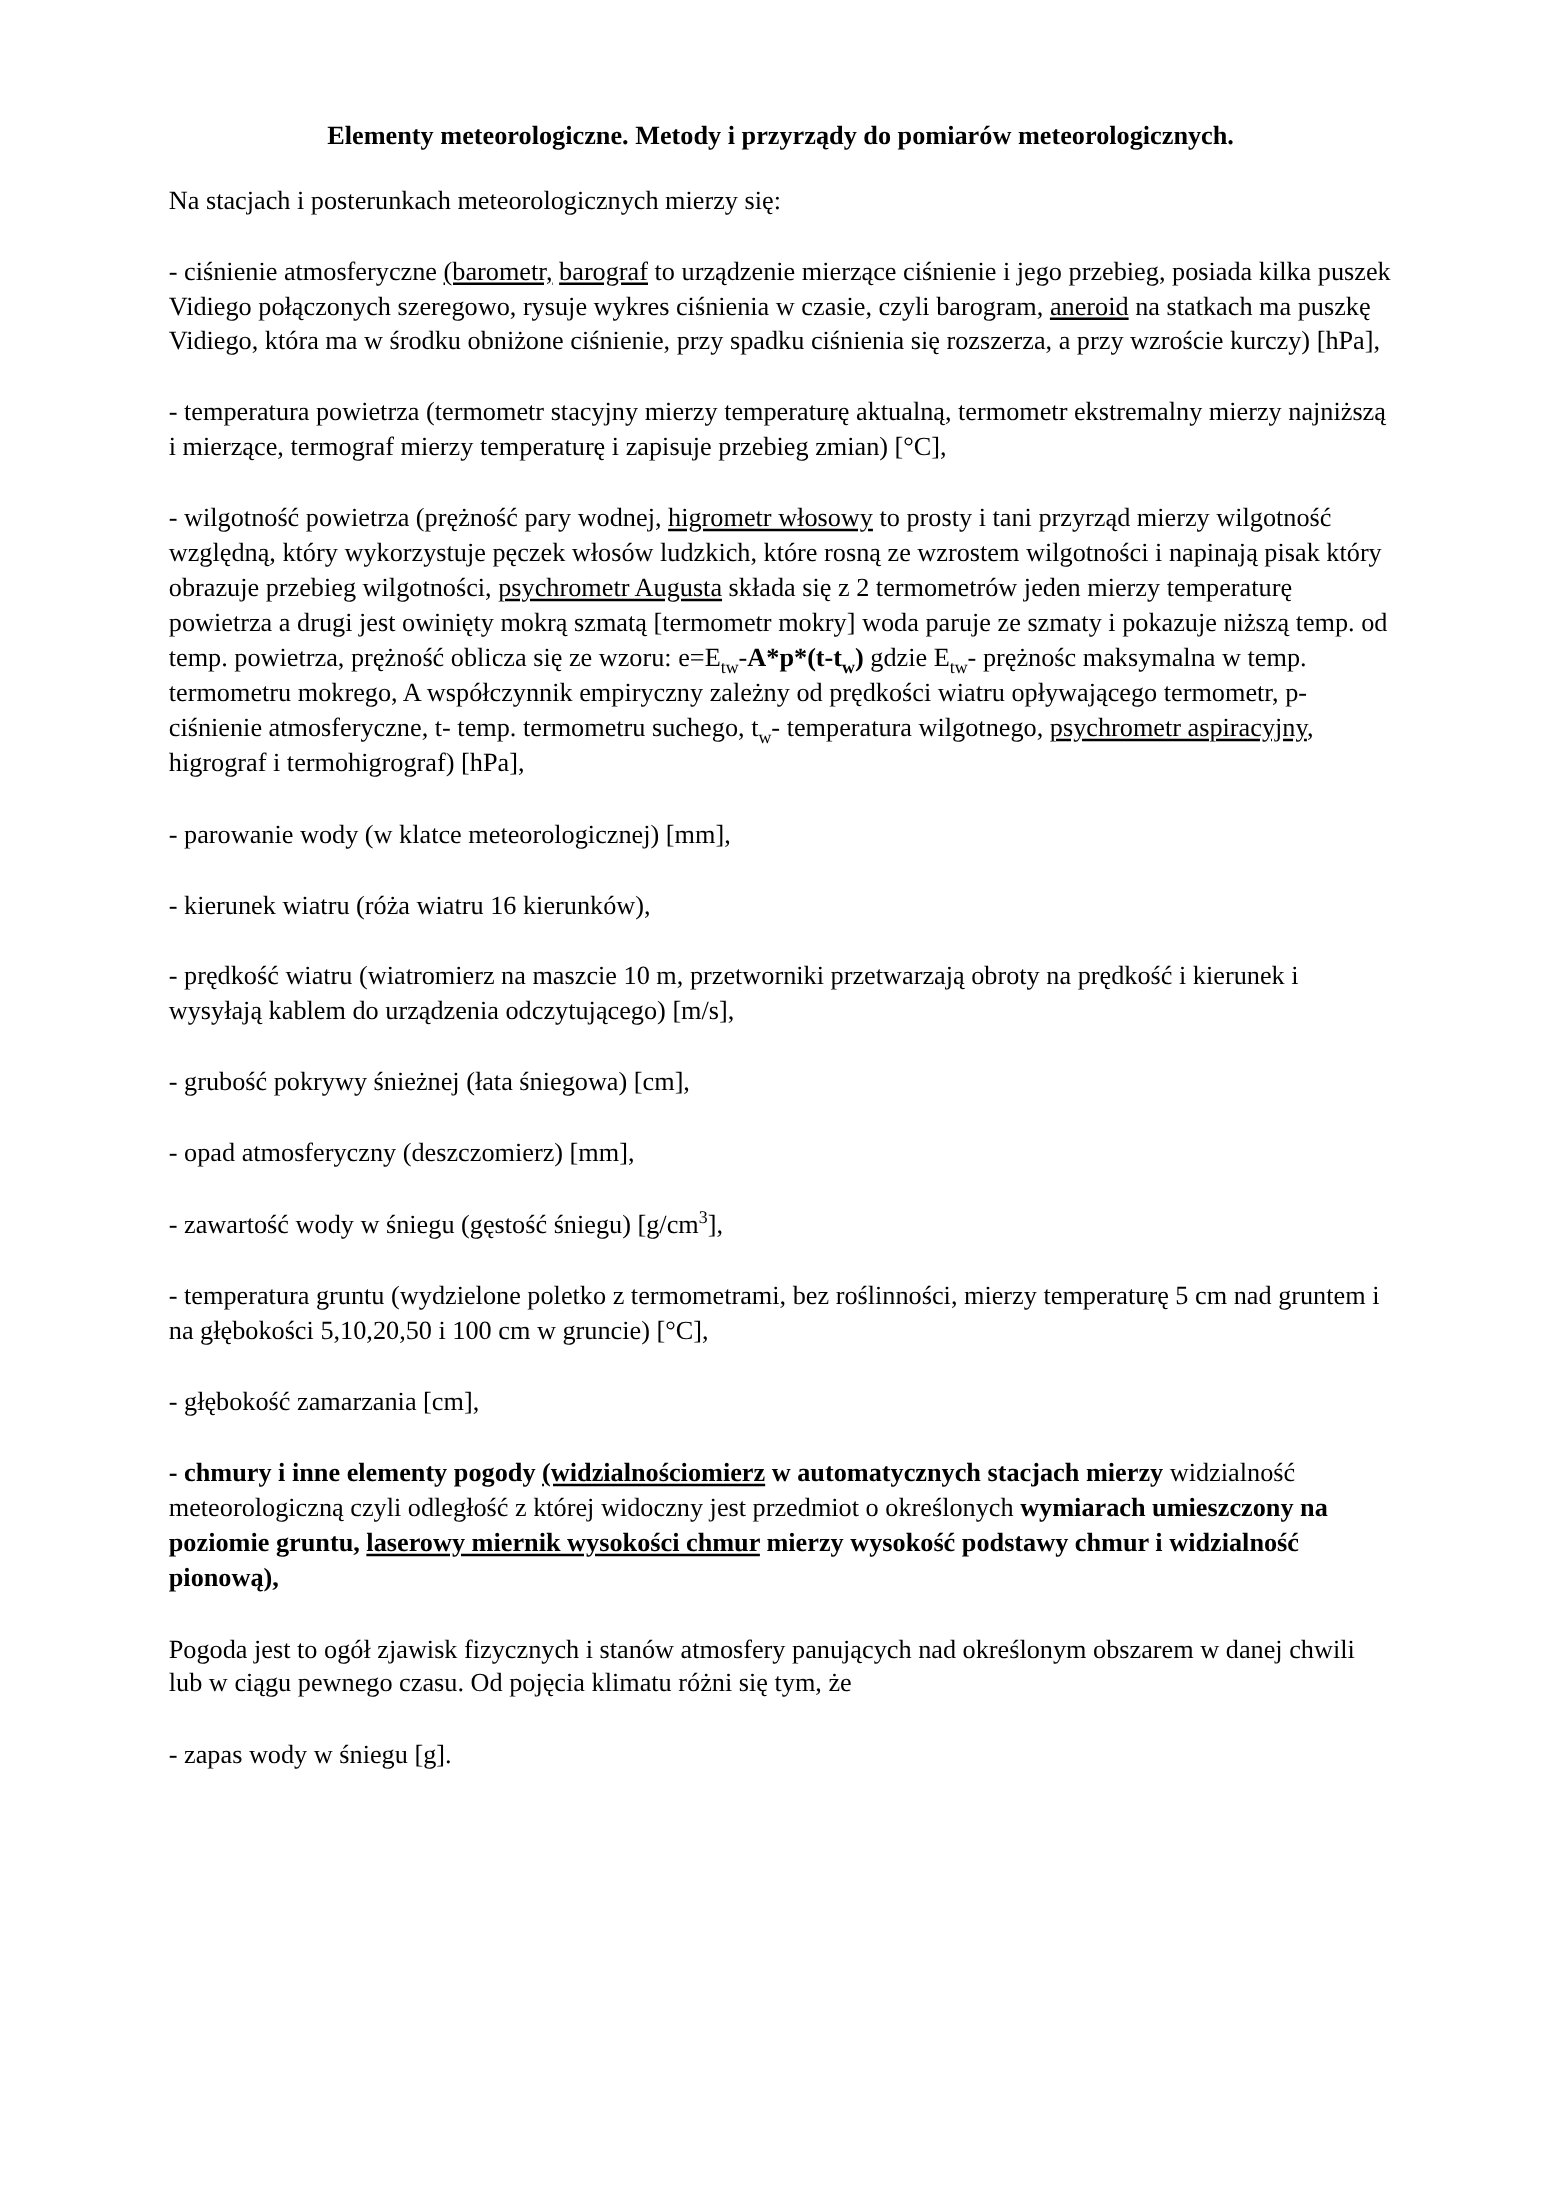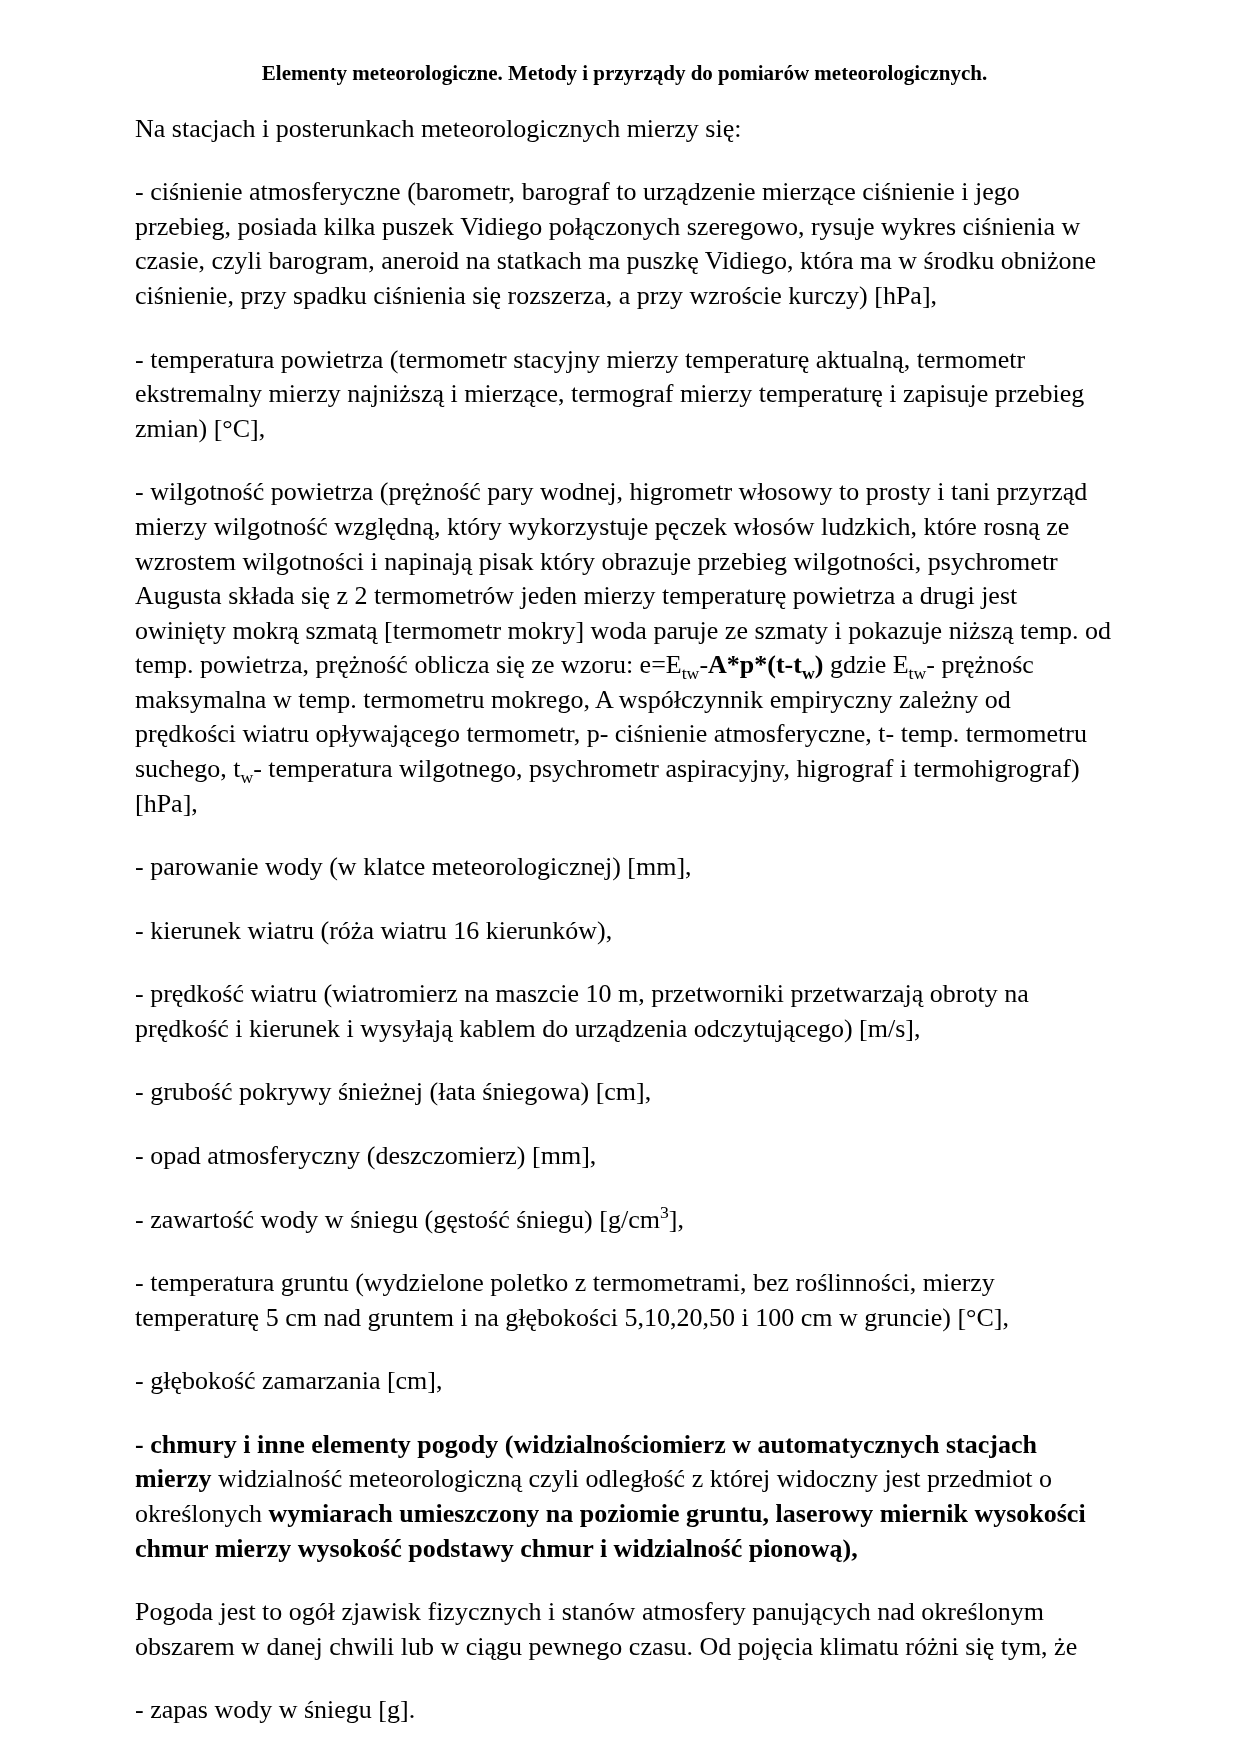--- a/index.html
+++ b/index.html
@@ -11,39 +11,39 @@
     width: 1240px;
     height: 1754px;
     font-family: "Liberation Serif", "DejaVu Serif", serif;
     color: #000000;
     -webkit-font-smoothing: antialiased;
   }
   .page {
     box-sizing: border-box;
     width: 1240px;
     height: 1754px;
-    padding: 60px 126px 40px 135px;
+    padding: 95px 126px 40px 135px;
     background: #ffffff;
     overflow: hidden;
   }
   .doc-title {
     font-size: 21px;
     font-weight: bold;
     text-align: center;
     line-height: 1.32;
     margin: 0 0 24px 0;
   }
   .doc-body { }
   p.para {
-    font-size: 26px;
+    font-size: 21px;
     line-height: 1.33;
     margin: 0 0 29px 0;
     text-align: left;
   }
-  p.para .u { }
+  p.para .u { text-decoration: underline; }
   p.para .b { font-weight: bold; }
   p.para sub { font-size: 0.68em; line-height: 0; }
   p.para sup { font-size: 0.68em; line-height: 0; }
 </style>
 </head>
 <body>
 
 <div class="page">
   <div class="doc-title">Elementy meteorologiczne. Metody i przyrządy do pomiarów meteorologicznych.</div>
   <div class="doc-body">

